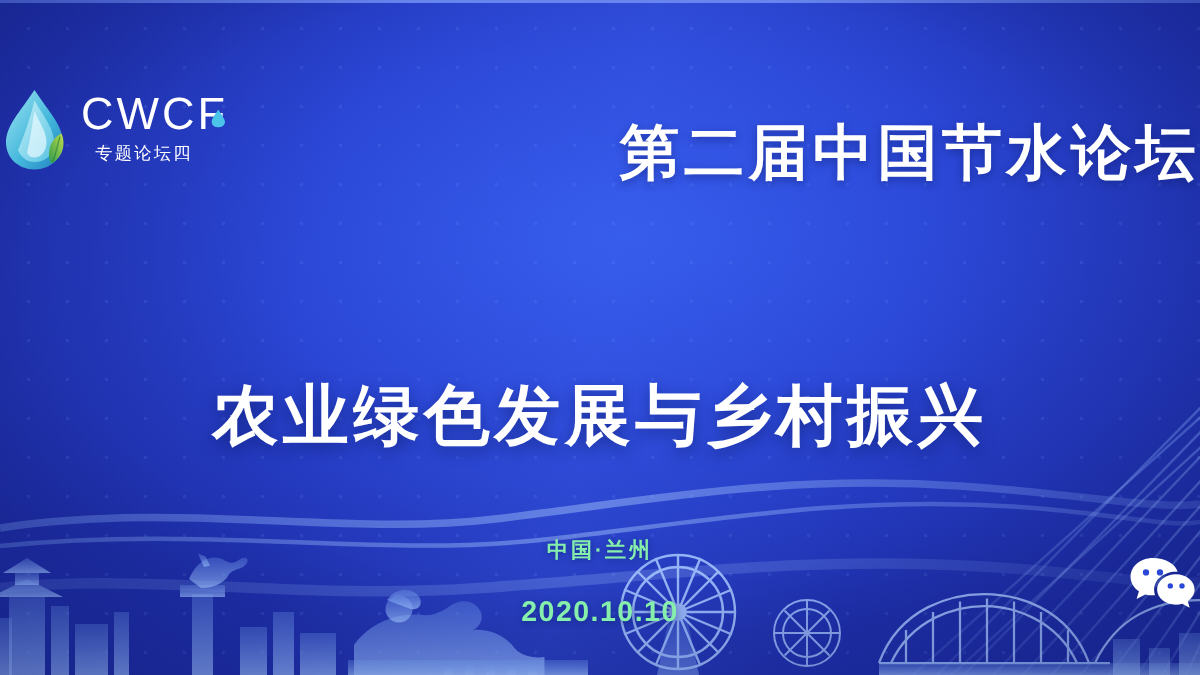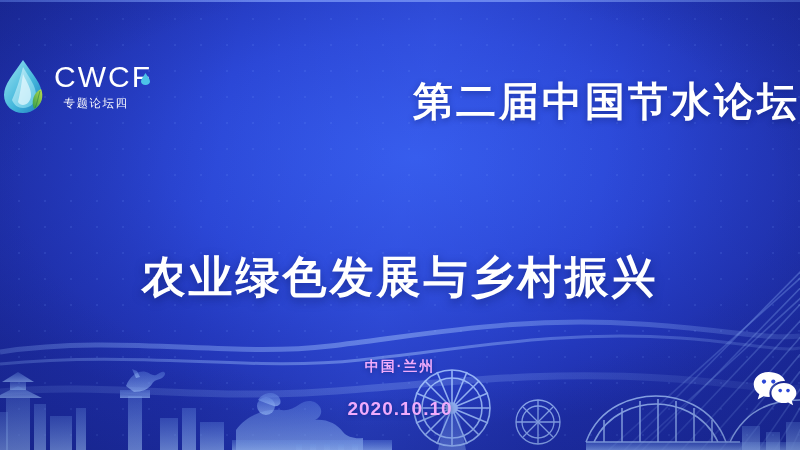--- a/index.html
+++ b/index.html
@@ -154,21 +154,21 @@
     text-shadow: 0 3px 10px rgba(8,20,90,0.5);
     margin-top: 12px;
   }
 
   
   .footer {
     position: absolute;
     top: 358px;
     left: 0; right: 0;
     text-align: center;
-    color: #f0abfc;
+    color: #86efac;
   }
   .footer .place {
     font-size: 14px;
     font-weight: bold;
     letter-spacing: 2px;
     text-shadow: 0 1px 4px rgba(10,25,100,0.5);
   }
   .footer .date {
     margin-top: 22px;
     font-size: 19px;

